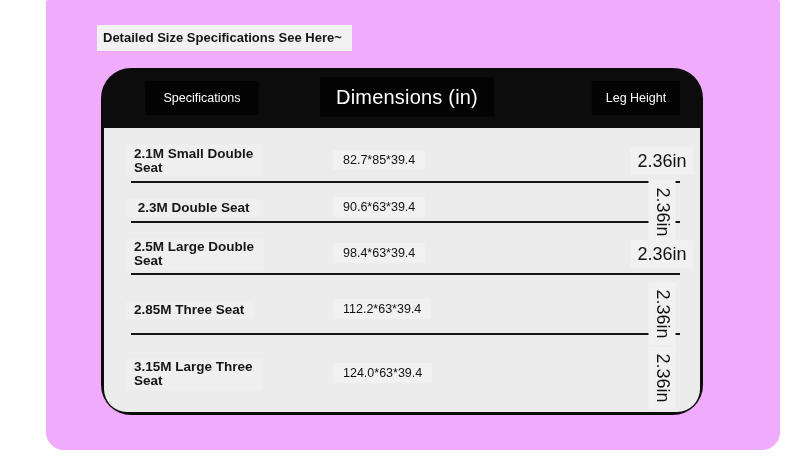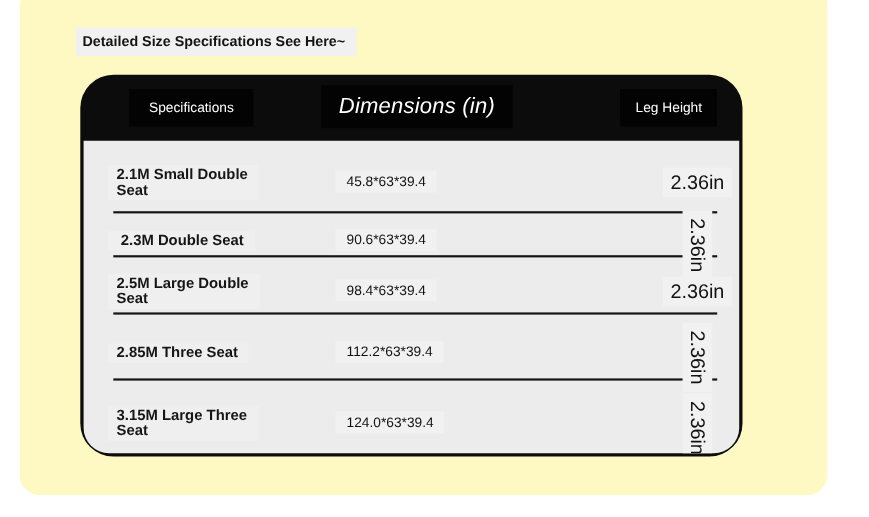--- a/index.html
+++ b/index.html
@@ -4,48 +4,48 @@
 <style>
   html,body{margin:0;padding:0;}
   body{
     width:790px;height:470px;position:relative;overflow:hidden;
     background:#ffffff;
     font-family:"Liberation Sans","DejaVu Sans",sans-serif;
     color:#151515;
   }
   
   .panel{
-    position:absolute;left:18px;top:0;width:734px;height:450px;
-    background:#fef9c3;border-radius:2px 2px 18px 18px;
+    position:absolute;left:46px;top:0;width:734px;height:450px;
+    background:#f0abfc;border-radius:2px 2px 18px 18px;
   }
   
   .title-box{
     position:absolute;left:51px;top:25px;
     background:#f1f1f1;padding:5px 10px 6px 6px;
     font-size:13px;font-weight:700;color:#141414;white-space:nowrap;
   }
   
   .spec-table{
     position:absolute;left:55px;top:68px;width:602px;height:347px;
     background:#0c0c0c;border-radius:30px;
   }
   .thead{position:absolute;left:0;top:0;width:100%;height:60px;}
   .th{
     position:absolute;transform:translate(-50%,-50%);
     background:#030303;color:#ffffff;white-space:nowrap;
   }
   .th-spec{left:101px;top:30px;font-size:12.5px;padding:10px 18px;}
-  .th-dim{left:306px;top:29px;font-size:20px;font-weight:500;letter-spacing:.2px;padding:8px 16px;font-style:italic;}
+  .th-dim{left:306px;top:29px;font-size:20px;font-weight:500;letter-spacing:.2px;padding:8px 16px;}
   .th-leg{left:535px;top:30px;font-size:12.5px;padding:10px 14px;}
   .tbody{
     position:absolute;left:3px;right:3px;top:60px;bottom:3px;
     background:#ececec;border-radius:0 0 23px 23px;overflow:hidden;
   }
   .row{position:relative;}
-  .row.r1{height:66px}.row.r2{height:40px}.row.r3{height:52px}.row.r4{height:60px}.row.r5{height:68px}
+  .row.r1{height:55px}.row.r2{height:40px}.row.r3{height:52px}.row.r4{height:60px}.row.r5{height:68px}
   .divider{
     position:absolute;left:27px;right:20px;bottom:0;height:2px;
     background:#141414;z-index:1;
   }
   .spec{
     position:absolute;left:22px;top:calc(50% + 5px);transform:translateY(-50%);
     font-size:13.5px;font-weight:700;line-height:1.05;color:#161616;
     white-space:pre-wrap;background:#efefef;padding:2px 10px 2px 8px;max-width:150px;
   }
   .dims{
@@ -75,21 +75,21 @@
       <div class="th th-spec">Specifications</div>
       <div class="th th-dim">Dimensions (in)</div>
       <div class="th th-leg">Leg Height</div>
     </div>
 
     <div class="tbody">
 
       <div class="row r1">
         <div class="spec">2.1M Small Double
 Seat</div>
-        <div class="dims">45.8*63*39.4</div>
+        <div class="dims">82.7*85*39.4</div>
         <div class="leg">2.36in</div>
         <div class="divider"></div>
       </div>
 
       <div class="row r2">
         <div class="spec"> 2.3M Double Seat</div>
         <div class="dims">90.6*63*39.4</div>
         <div class="leg rot">2.36in</div>
         <div class="divider"></div>
       </div>

